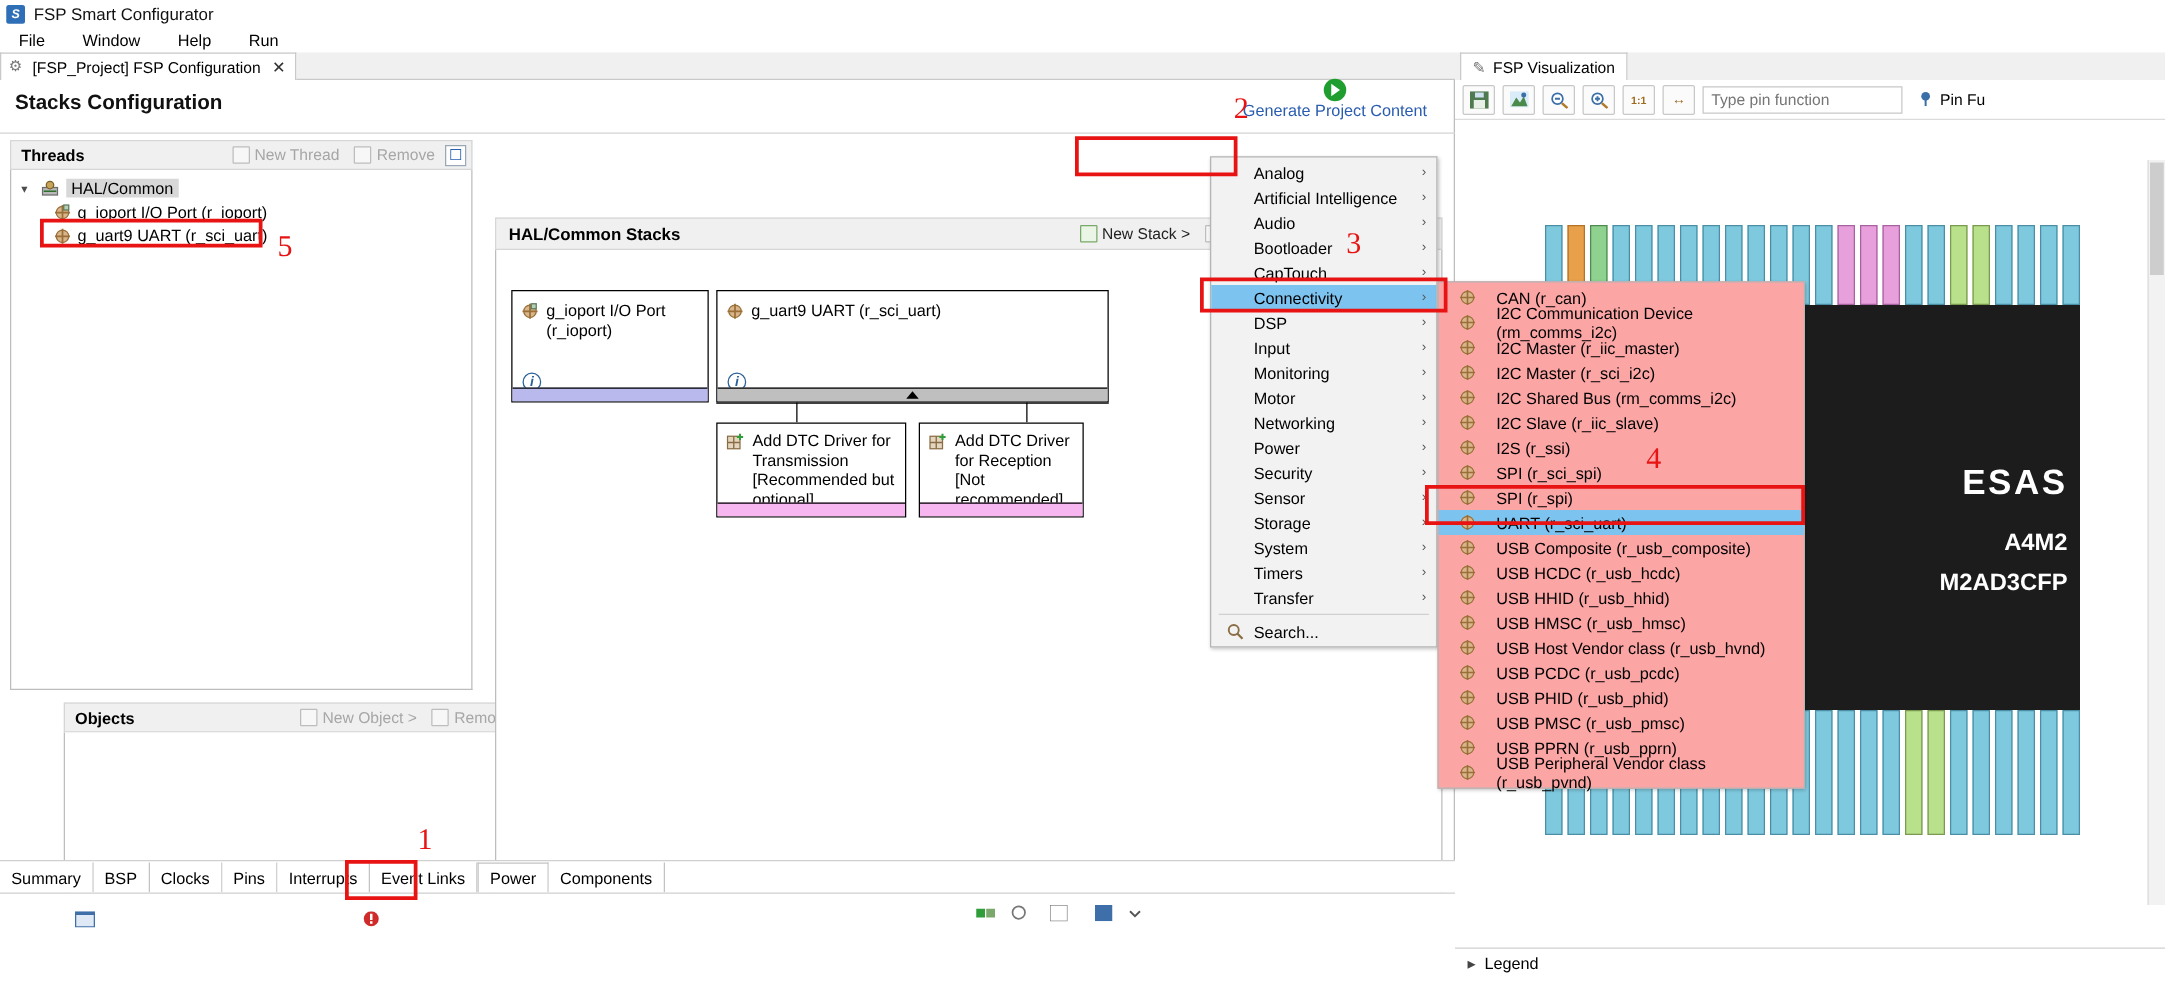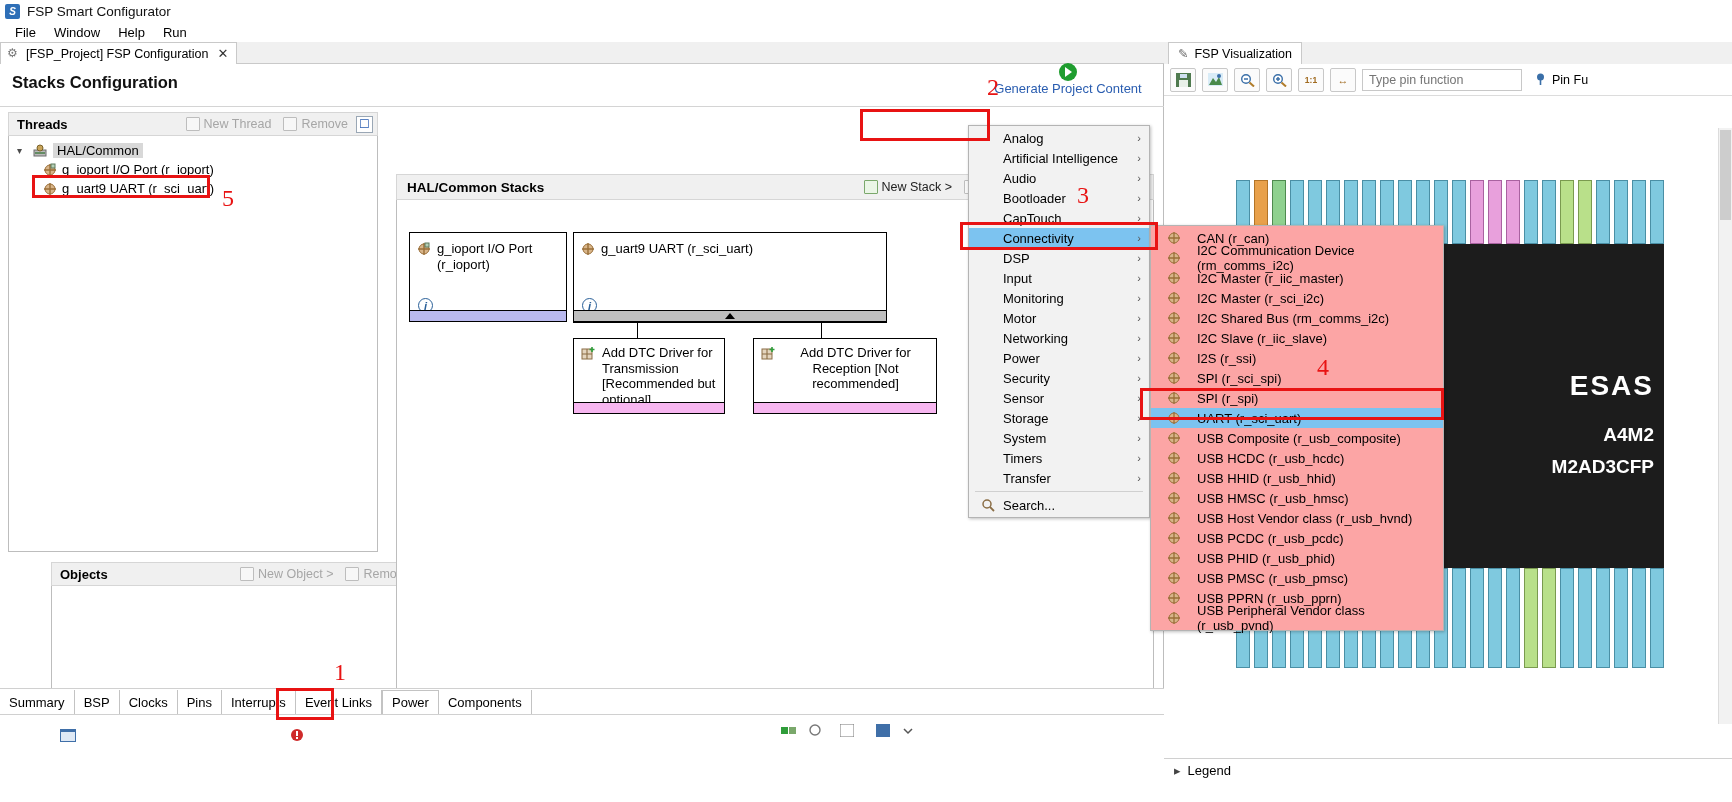--- a/index.html
+++ b/index.html
@@ -24,21 +24,21 @@
     width: 15px; height: 15px; background: #2e6fb7; border-radius: 2px;
     color: #ffffff; font-size: 10px; font-weight: bold;
     display: flex; align-items: center; justify-content: center;
     font-style: italic;
   }
   .app-title { font-size: 13.5px; color: #111; }
 
   
   .menubar {
     position: absolute; left: 0; top: 22px; width: 1732px; height: 20px;
-    display: flex; align-items: center; gap: 0px; padding-left: 6px;
+    display: flex; align-items: center; gap: 12px; padding-left: 6px;
     background: #ffffff;
   }
   .menubar .mi { font-size: 13px; padding: 1px 9px; cursor: default; }
 
   
   .tabrow {
     position: absolute; left: 0; top: 42px; width: 1164px; height: 22px;
     background: #f0f0f0; border-bottom: 1px solid #c9c9c9;
   }
   .etab {
@@ -439,21 +439,21 @@
                 <rect x="1" y="3" width="10" height="10" fill="#e4d5bf" stroke="#8a6d45"></rect>
                 <path d="M6 3 L6 13 M1 8 L11 8" stroke="#8a6d45" stroke-width="1.1"></path>
                 <path d="M11 1 L11 6 M8.5 3.5 L13.5 3.5" stroke="#2f9d3a" stroke-width="1.6"></path>
               </svg>
             </span>
             <span style="line-height:15.5px;">Add DTC Driver for Transmission [Recommended but optional]</span>
           </div>
           <div class="sb-foot foot-pink"></div>
         </div>
 
-        <div class="stack-box" style="left:356px; top:138px; width:184px; height:76px;text-align:center;">
+        <div class="stack-box" style="left:338px; top:138px; width:132px; height:76px;">
           <div class="sb-title" style="padding-top:6px;">
             <span class="ico-mod" style="flex:0 0 15px;margin-top:1px;">
               <svg width="15" height="14" viewBox="0 0 15 14">
                 <rect x="1" y="3" width="10" height="10" fill="#e4d5bf" stroke="#8a6d45"></rect>
                 <path d="M6 3 L6 13 M1 8 L11 8" stroke="#8a6d45" stroke-width="1.1"></path>
                 <path d="M11 1 L11 6 M8.5 3.5 L13.5 3.5" stroke="#2f9d3a" stroke-width="1.6"></path>
               </svg>
             </span>
             <span style="line-height:15.5px;">Add DTC Driver for Reception [Not recommended]</span>
           </div>

